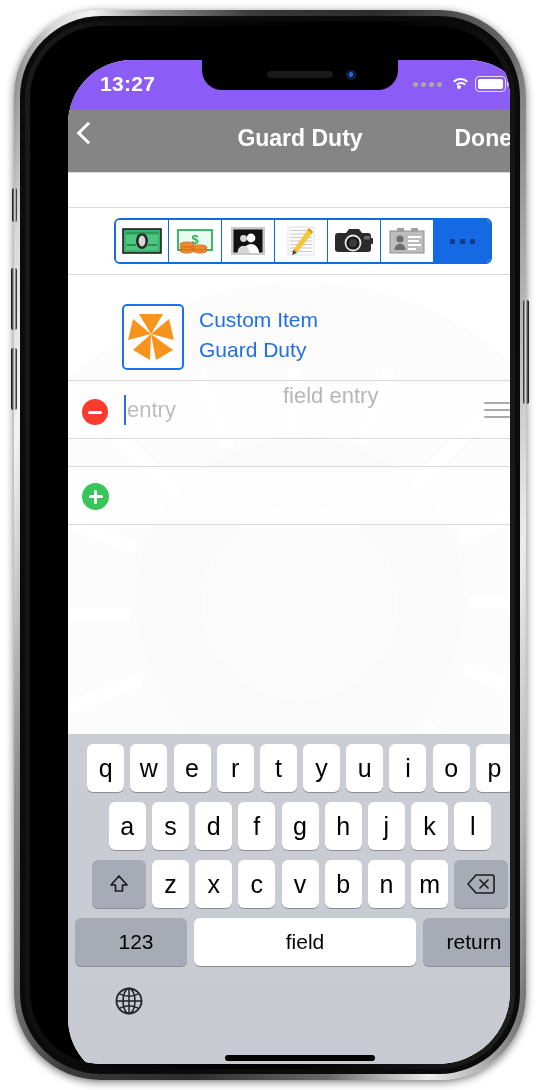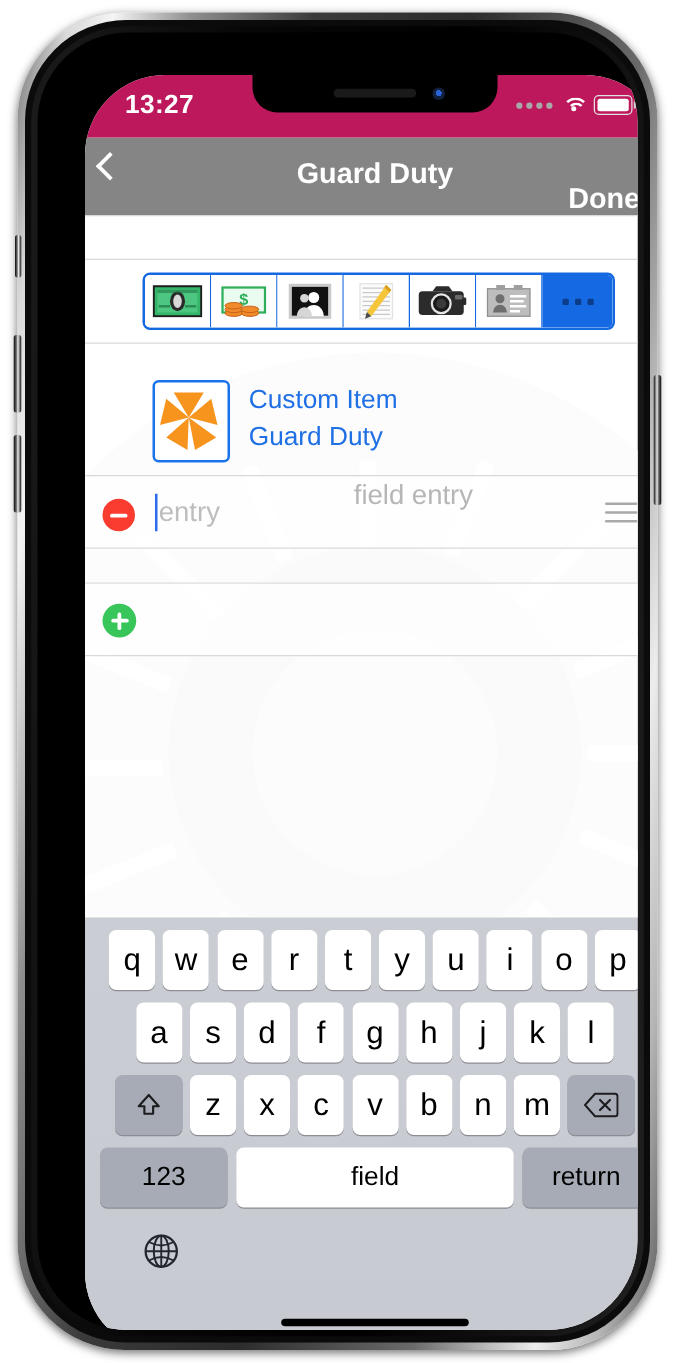--- a/index.html
+++ b/index.html
@@ -46,21 +46,21 @@
   
   .btn-side{position:absolute;border-radius:2px;
     background:linear-gradient(90deg,#090909,#6d6d6d 35%,#e9e9e9 55%,#8a8a8a 75%,#121212);}
   .btn-silent{left:12px;top:188px;width:5px;height:34px;}
   .btn-volup{left:11px;top:268px;width:6px;height:62px;}
   .btn-voldn{left:11px;top:348px;width:6px;height:62px;}
   .btn-power{right:11px;top:300px;width:6px;height:104px;
     background:linear-gradient(270deg,#090909,#6d6d6d 35%,#e9e9e9 55%,#8a8a8a 75%,#121212);}
 
   
-  .statusbar{position:absolute;left:0;top:0;width:464px;height:50px;background:#be185d;z-index:30;}
+  .statusbar{position:absolute;left:0;top:0;width:464px;height:50px;background:#8b5cf6;z-index:30;}
   .status-time{position:absolute;left:32px;top:12px;color:#fff;font-size:21px;font-weight:bold;letter-spacing:.3px;}
   .status-right{position:absolute;right:26px;top:16px;display:flex;align-items:center;gap:7px;}
   .cell-dots{display:flex;gap:3px;align-items:center;}
   .cell-dots i{display:block;width:5px;height:5px;border-radius:50%;background:#a8a8a8;}
   .wifi{position:relative;width:19px;height:14px;}
   .wifi b{position:absolute;display:block;border:2.2px solid #fff;border-bottom-color:transparent;
      border-left-color:transparent;border-right-color:transparent;border-radius:50%;}
   .wifi b:nth-child(1){width:17px;height:17px;left:1px;top:1px;transform:rotate(0deg);}
   .wifi b:nth-child(2){width:10px;height:10px;left:4.5px;top:4.5px;}
   .wifi b:nth-child(3){width:4px;height:4px;left:7.5px;top:8px;background:#fff;border-radius:50%;border:none;}
@@ -69,21 +69,21 @@
   .battery:after{content:"";position:absolute;right:-3.6px;top:4px;width:2px;height:6px;
      background:#cfcfcf;border-radius:0 2px 2px 0;}
 
   
   .navbar{position:absolute;left:0;top:50px;width:464px;height:62px;background:#858585;z-index:29;}
   .nav-back{position:absolute;left:8px;top:15px;display:flex;align-items:center;gap:4px;cursor:pointer;}
   .chev{width:13px;height:13px;border-left:3.4px solid #fff;border-bottom:3.4px solid #fff;
      transform:rotate(45deg);margin-left:4px;margin-right:2px;}
   .nav-back span{color:#fff;font-size:23px;}
   .nav-title{position:absolute;left:0;right:0;top:15px;text-align:center;color:#fff;font-size:23px;font-weight:bold;}
-  .nav-done{position:absolute;right:20px;top:15px;color:#fff;font-size:23px;font-weight:bold;cursor:pointer;margin-top:20px;}
+  .nav-done{position:absolute;right:20px;top:15px;color:#fff;font-size:23px;font-weight:bold;cursor:pointer;}
 
   
   .content{position:absolute;left:0;top:112px;width:464px;height:562px;background:#fff;overflow:hidden;}
 
   
   .sunburst{position:absolute;left:50%;top:430px;transform:translate(-50%,-50%);
     width:700px;height:700px;pointer-events:none;}
   .sunburst .disc{position:absolute;left:50%;top:50%;transform:translate(-50%,-50%);
     width:330px;height:330px;border-radius:50%;background:#fafafa;}
   .sunburst .disc2{position:absolute;left:50%;top:50%;transform:translate(-50%,-50%);
@@ -137,21 +137,21 @@
     display:flex;align-items:center;justify-content:center;color:#000;cursor:pointer;}
   .krow1{top:10px;gap:6.2px;}
   .krow1 .key{width:37px;height:48px;font-size:25px;}
   .krow2{top:68px;gap:6.2px;}
   .krow2 .key{width:37px;height:48px;font-size:25px;}
   .krow3{top:126px;gap:6.2px;}
   .krow3 .key{width:37px;height:48px;font-size:25px;}
   .key.wide{width:54px;background:#a6abb6;}
   .krow4{top:184px;gap:7px;}
   .krow4 .key{height:48px;font-size:21px;}
-  .k123{width:102px;background:#a6abb6;}
+  .k123{width:102px;background:#a6abb6;padding-left:10px;}
   .kspace{width:222px;background:#fff;}
   .kreturn{width:102px;background:#a6abb6;}
   .globe{position:absolute;left:46px;top:252px;width:30px;height:30px;cursor:pointer;}
   .homebar{position:absolute;left:50%;transform:translateX(-50%);bottom:21px;width:150px;height:6px;
     border-radius:3px;background:#000;}
 </style>
 </head>
 <body>
 
 <div id="phone">

